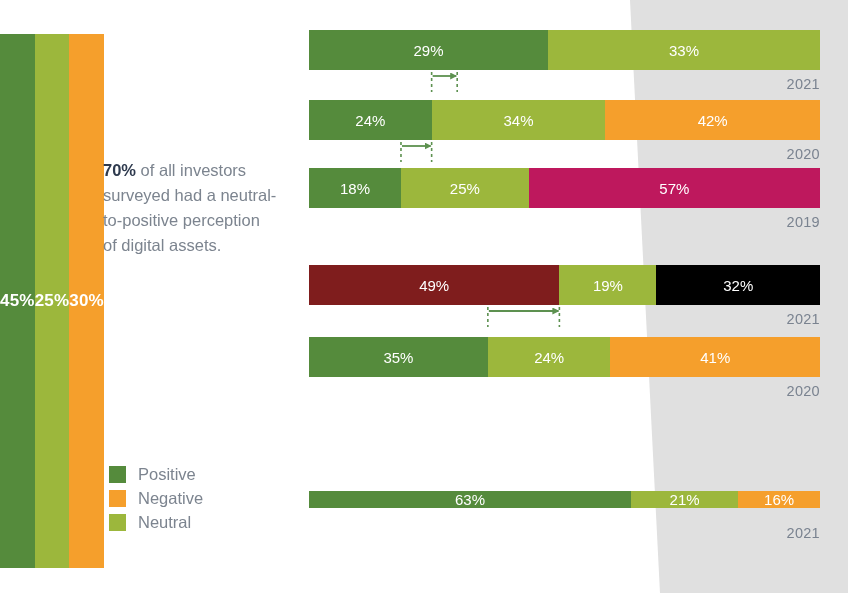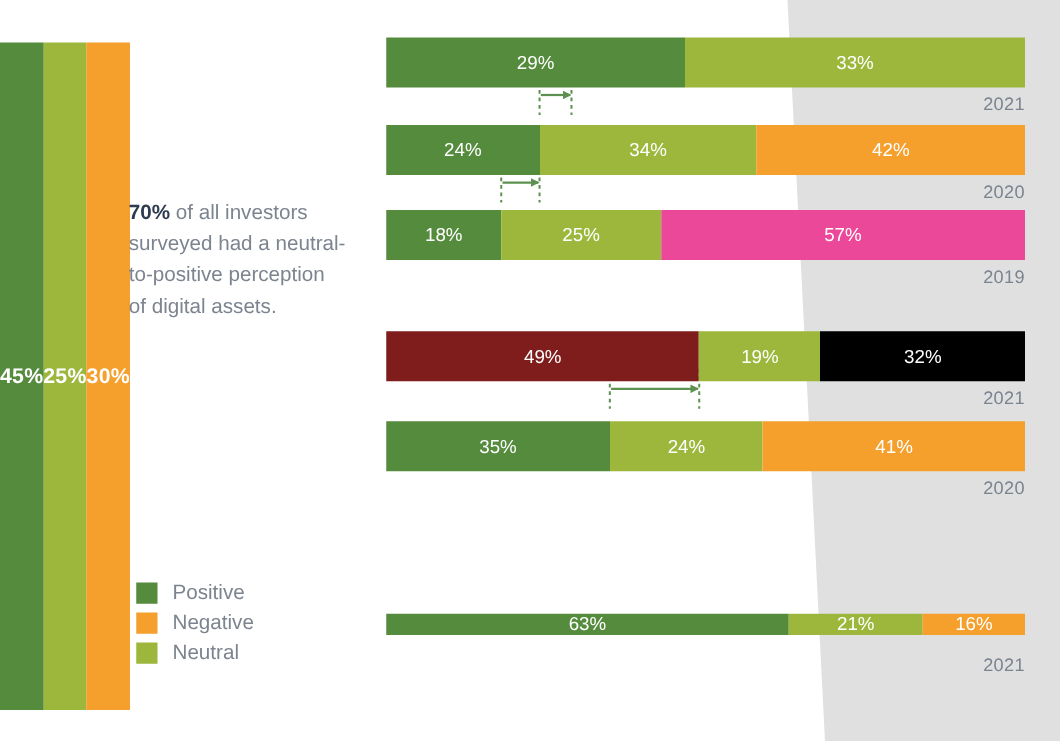--- a/index.html
+++ b/index.html
@@ -115,21 +115,21 @@
       </div>
     </div>
     <div class="year" style="top: 146px; color: rgb(122, 131, 144);">2020</div>
     <div class="bar-row" style="top: 168px;">
       <div class="seg" style="background: rgb(85, 139, 60); flex: 18 0 0px;">
         <span>18%</span>
       </div>
       <div class="seg" style="background: rgb(156, 183, 60); flex: 25 0 0px;">
         <span>25%</span>
       </div>
-      <div class="seg" style="background: #ec4899; flex: 57 0 0px;">
+      <div class="seg" style="background: #be185d; flex: 57 0 0px;">
         <span>57%</span>
       </div>
     </div>
     <div class="year" style="top: 214px; color: rgb(122, 131, 144);">2019</div>
     <div class="bar-row" style="top: 265px;">
       <div class="seg" style="background: #7f1d1d; flex: 49 0 0px;">
         <span>49%</span>
       </div>
       <div class="seg" style="background: rgb(156, 183, 60); flex: 19 0 0px;">
         <span>19%</span>

